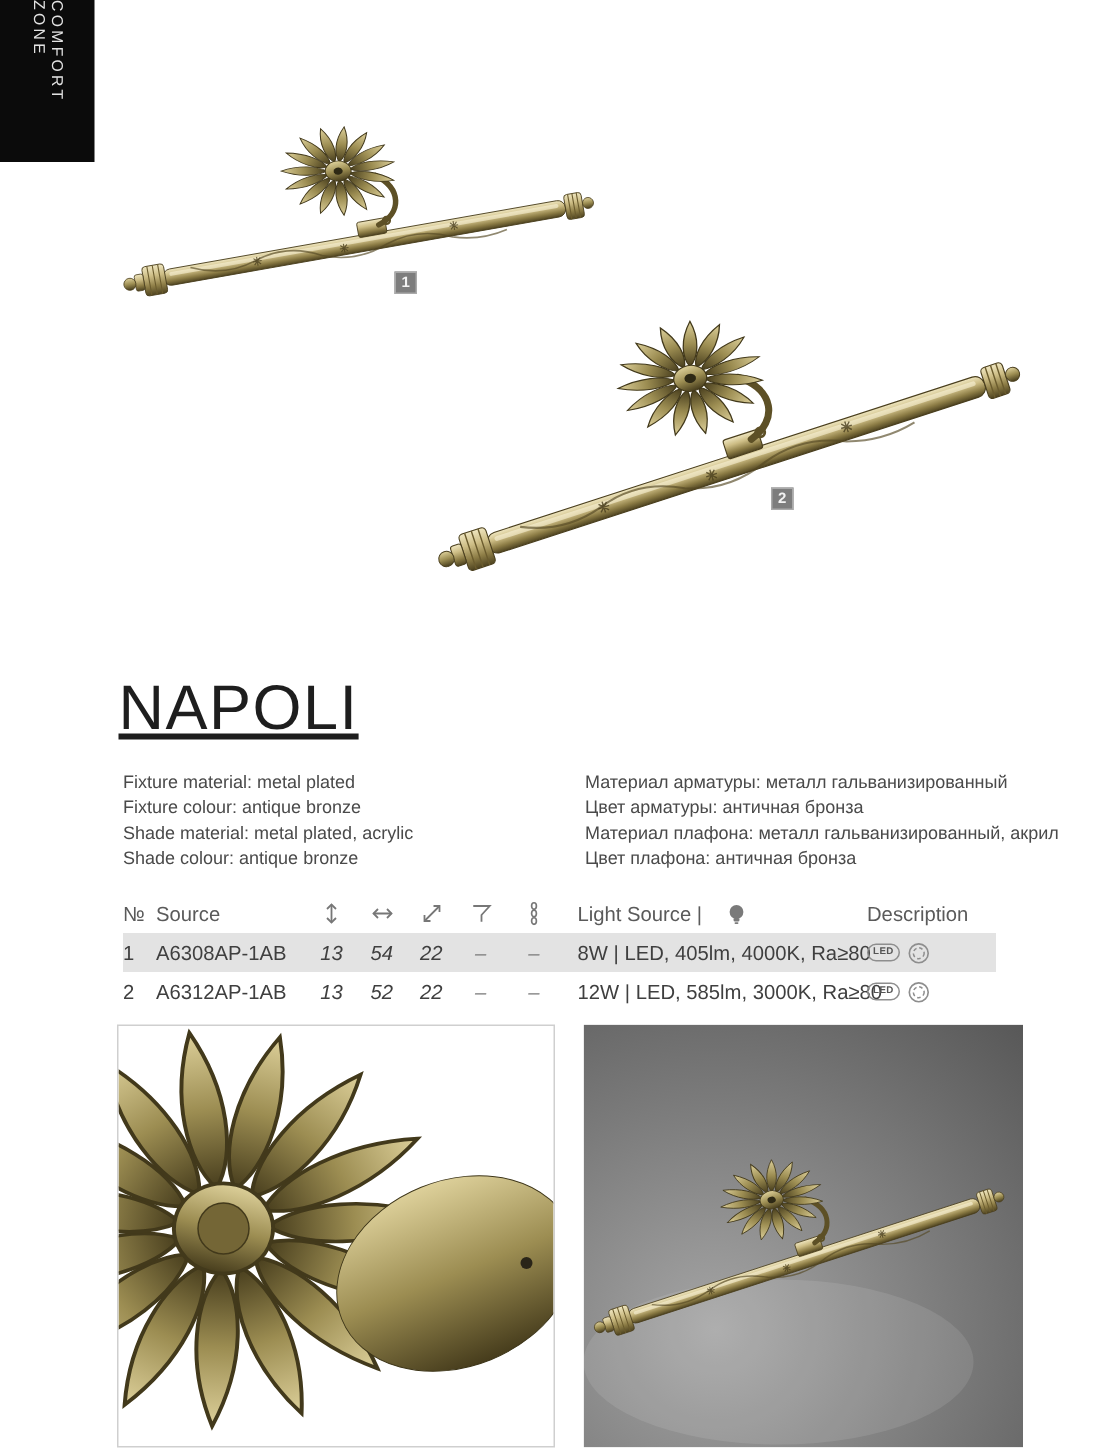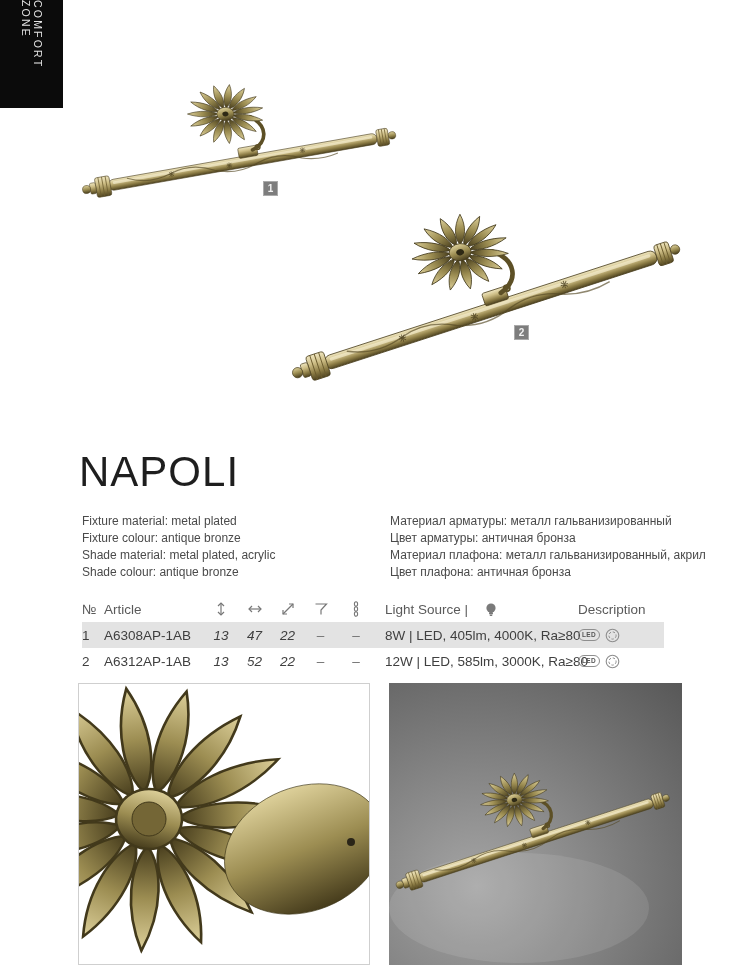--- a/index.html
+++ b/index.html
@@ -11,21 +11,21 @@
           display:flex;align-items:center;justify-content:center;}
   .banner span{writing-mode:vertical-rl;color:#e3e3e3;font-size:10.5px;letter-spacing:2.2px;}
 
   
   .prod-svg{position:absolute;}
   .num-label{position:absolute;width:15px;height:15px;background:#7d7d7d;border:1px solid #aaaaaa;
              box-sizing:border-box;color:#f2f2f2;font-size:10px;font-weight:700;
              display:flex;align-items:center;justify-content:center;}
 
   
-  .title{position:absolute;left:79px;top:448px;font-size:42px;letter-spacing:1px;color:#1e1e1e;font-weight:400;}
+  .title{position:absolute;left:79px;top:448px;font-size:42px;letter-spacing:1px;color:#1e1e1e;font-weight:400;text-decoration:underline;}
   .specs{position:absolute;top:513px;font-size:12px;line-height:17px;color:#4a4a4a;display:flex;flex-direction:column;}
   .specs.en{left:82px;}
   .specs.ru{left:390px;}
 
   
   .spec-table{position:absolute;left:82px;top:596px;width:582px;font-size:13.5px;color:#3f3f3f;}
   .t-row{display:grid;grid-template-columns:22px 100px 34px 33px 33px 33px 38px 203px 86px;
          height:26px;align-items:center;}
   .t-row.hdr{color:#5a5a5a;}
   .t-row.hl{background:#e3e3e3;}
@@ -142,21 +142,21 @@
   <div class="specs en">
     <span>Fixture material: metal plated</span>
     <span>Fixture colour: antique bronze</span>
     <span>Shade material: metal plated, acrylic</span>
     <span>Shade colour: antique bronze</span>
   </div>
 
   <div class="spec-table">
     <div class="t-row hdr">
       <div>№</div>
-      <div>Article</div>
+      <div>Source</div>
       <div class="c-icon">
         <svg width="16" height="16" viewBox="0 0 16 16" fill="none" stroke="#777" stroke-width="1.2">
           <line x1="8" y1="2" x2="8" y2="14"></line>
             <polyline points="5,5 8,2 11,5"></polyline>
             <polyline points="5,11 8,14 11,11"></polyline>
         </svg>
       </div>
       <div class="c-icon">
         <svg width="16" height="16" viewBox="0 0 16 16" fill="none" stroke="#777" stroke-width="1.2">
           <line x1="2" y1="8" x2="14" y2="8"></line>
@@ -191,21 +191,21 @@
           <rect x="5.7" y="12.8" width="2.6" height="1.2" rx="0.6" fill="#7a7a7a"></rect>
         </svg>
       </div>
       <div>Description</div>
     </div>
 
     <div class="t-row hl">
       <div>1</div>
       <div>A6308AP-1AB</div>
       <div class="c-center">13</div>
-      <div class="c-center">47</div>
+      <div class="c-center">54</div>
       <div class="c-center">22</div>
       <div class="c-center dash">–</div>
       <div class="c-center dash">–</div>
       <div class="c-ls">8W | LED, 405lm, 4000K, Ra≥80</div>
       <div class="c-desc">
         <span class="led-badge">LED</span>
         <svg width="15" height="15" viewBox="0 0 15 15">
           <circle cx="7.5" cy="7.5" r="6.3" fill="none" stroke="#8e8e8e" stroke-width="1.1"></circle>
           <circle cx="7.5" cy="7.5" r="3.6" fill="none" stroke="#8e8e8e" stroke-width="1" stroke-dasharray="2.4 1.8"></circle>
         </svg>

